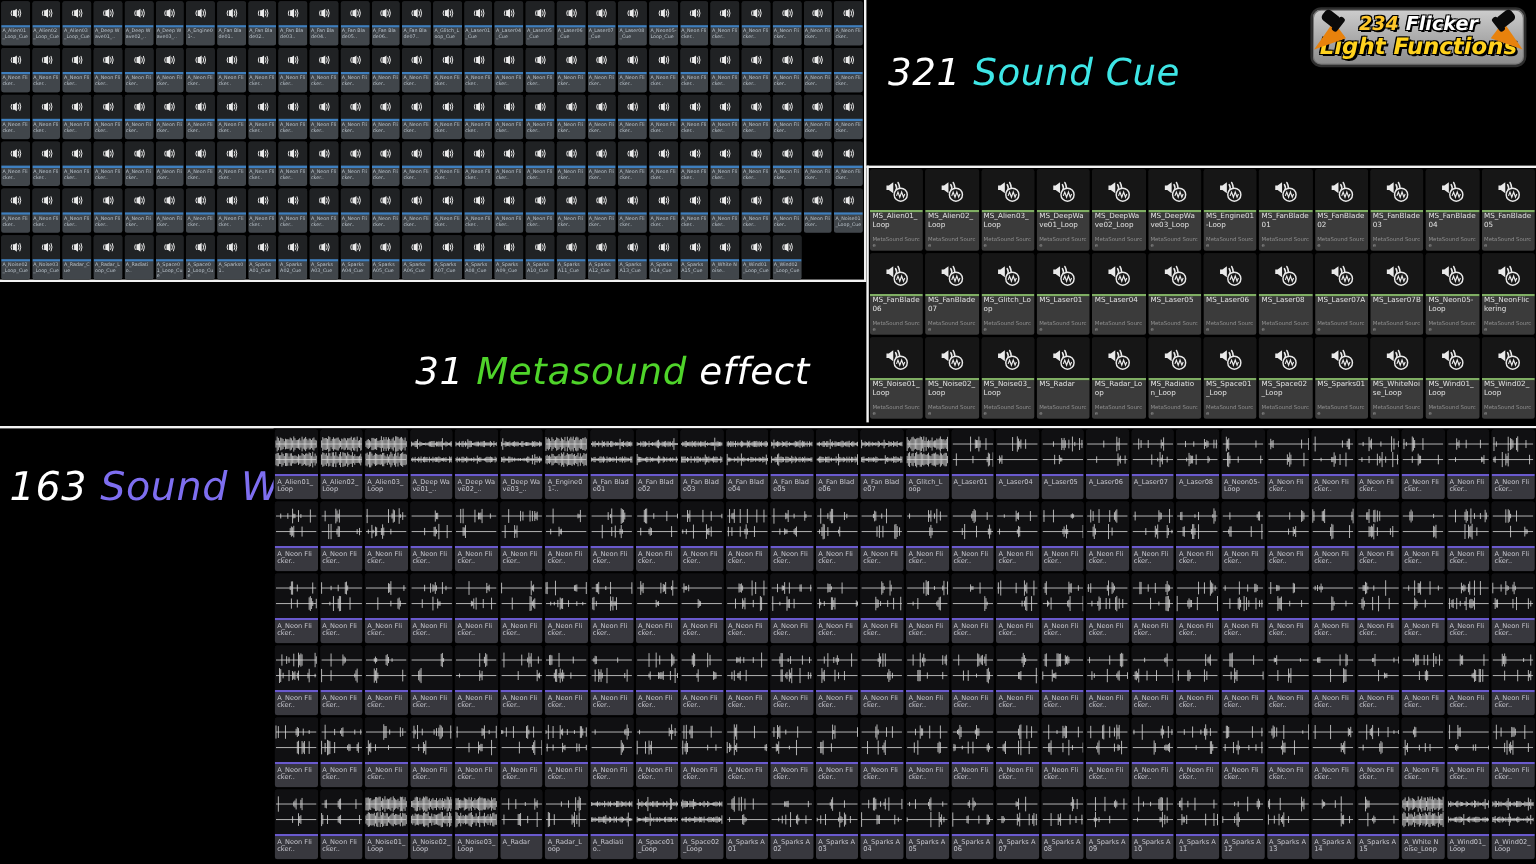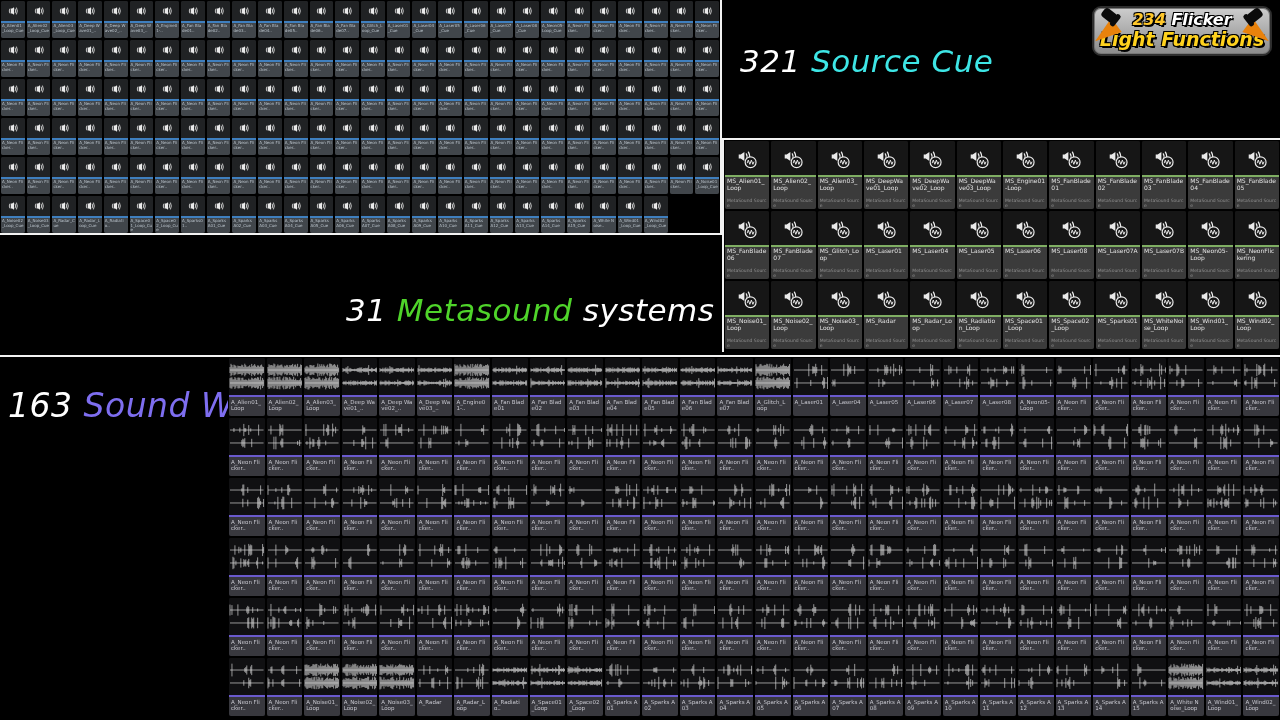--- a/index.html
+++ b/index.html
@@ -1731,21 +1731,21 @@
           </svg>
         </div>
         <div class="bar" style="background:#3f7fbe"></div>
         <div class="lbl">A_Wind02_Loop_Cue</div>
       </div>
     </div>
 
   <div class="headline head-cue">
     <div>
       <span>321</span>
-      <span class="c-cyan">Source Cue</span>
+      <span class="c-cyan">Sound Cue</span>
     </div>
   </div>
 
   <div class="badge">
     <svg class="spot l" viewBox="0 0 26 30">
       <polygon points="15,9 1,29 24,21" fill="#e8820c"></polygon>
       <g transform="rotate(38 14 8)">
         <rect x="6" y="3" width="13" height="9" rx="3" fill="#0a0a0a"></rect>
         <rect x="17" y="1.5" width="4.5" height="12" rx="2" fill="#0a0a0a"></rect>
       </g>
@@ -2302,21 +2302,21 @@
         <div class="bar" style="background:#7fae63"></div>
         <div class="lbl">
           <span class="nm">MS_Wind02_Loop</span>
           <span class="st">MetaSound Source</span>
         </div>
       </div>
     </div>
 
   <div class="headline head-ms">
     <span>31</span>
-    <span class="c-green">Metasound</span><span> systems</span>
+    <span class="c-green">Metasound</span><span> effect</span>
   </div>
 
   <div class="hline"></div>
 
   <div class="headline head-wav">
     <span>163</span>
     <span class="c-purple">Sound Wav</span>
   </div>
 
   <div id="wav-grid" class="grid">

